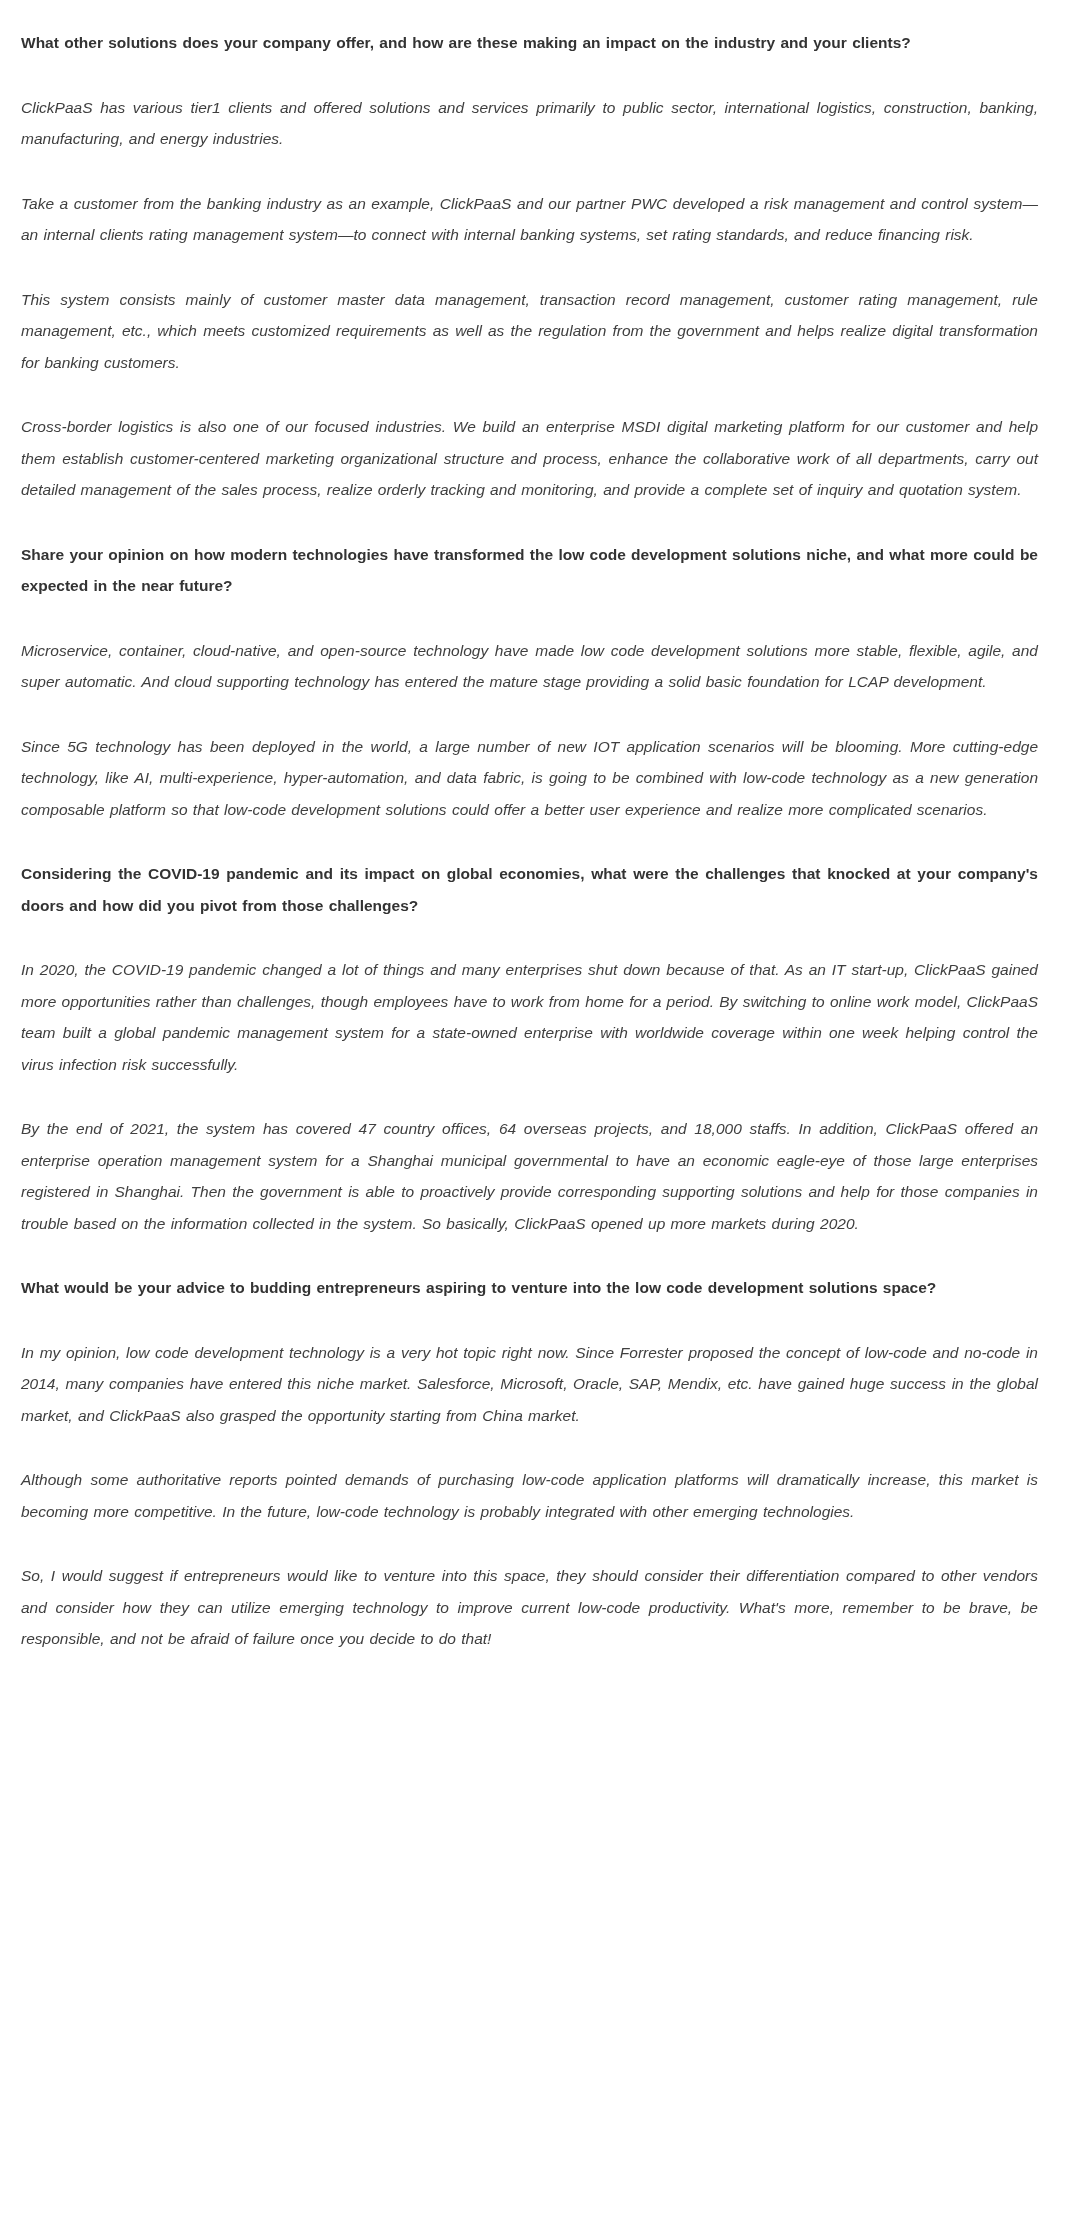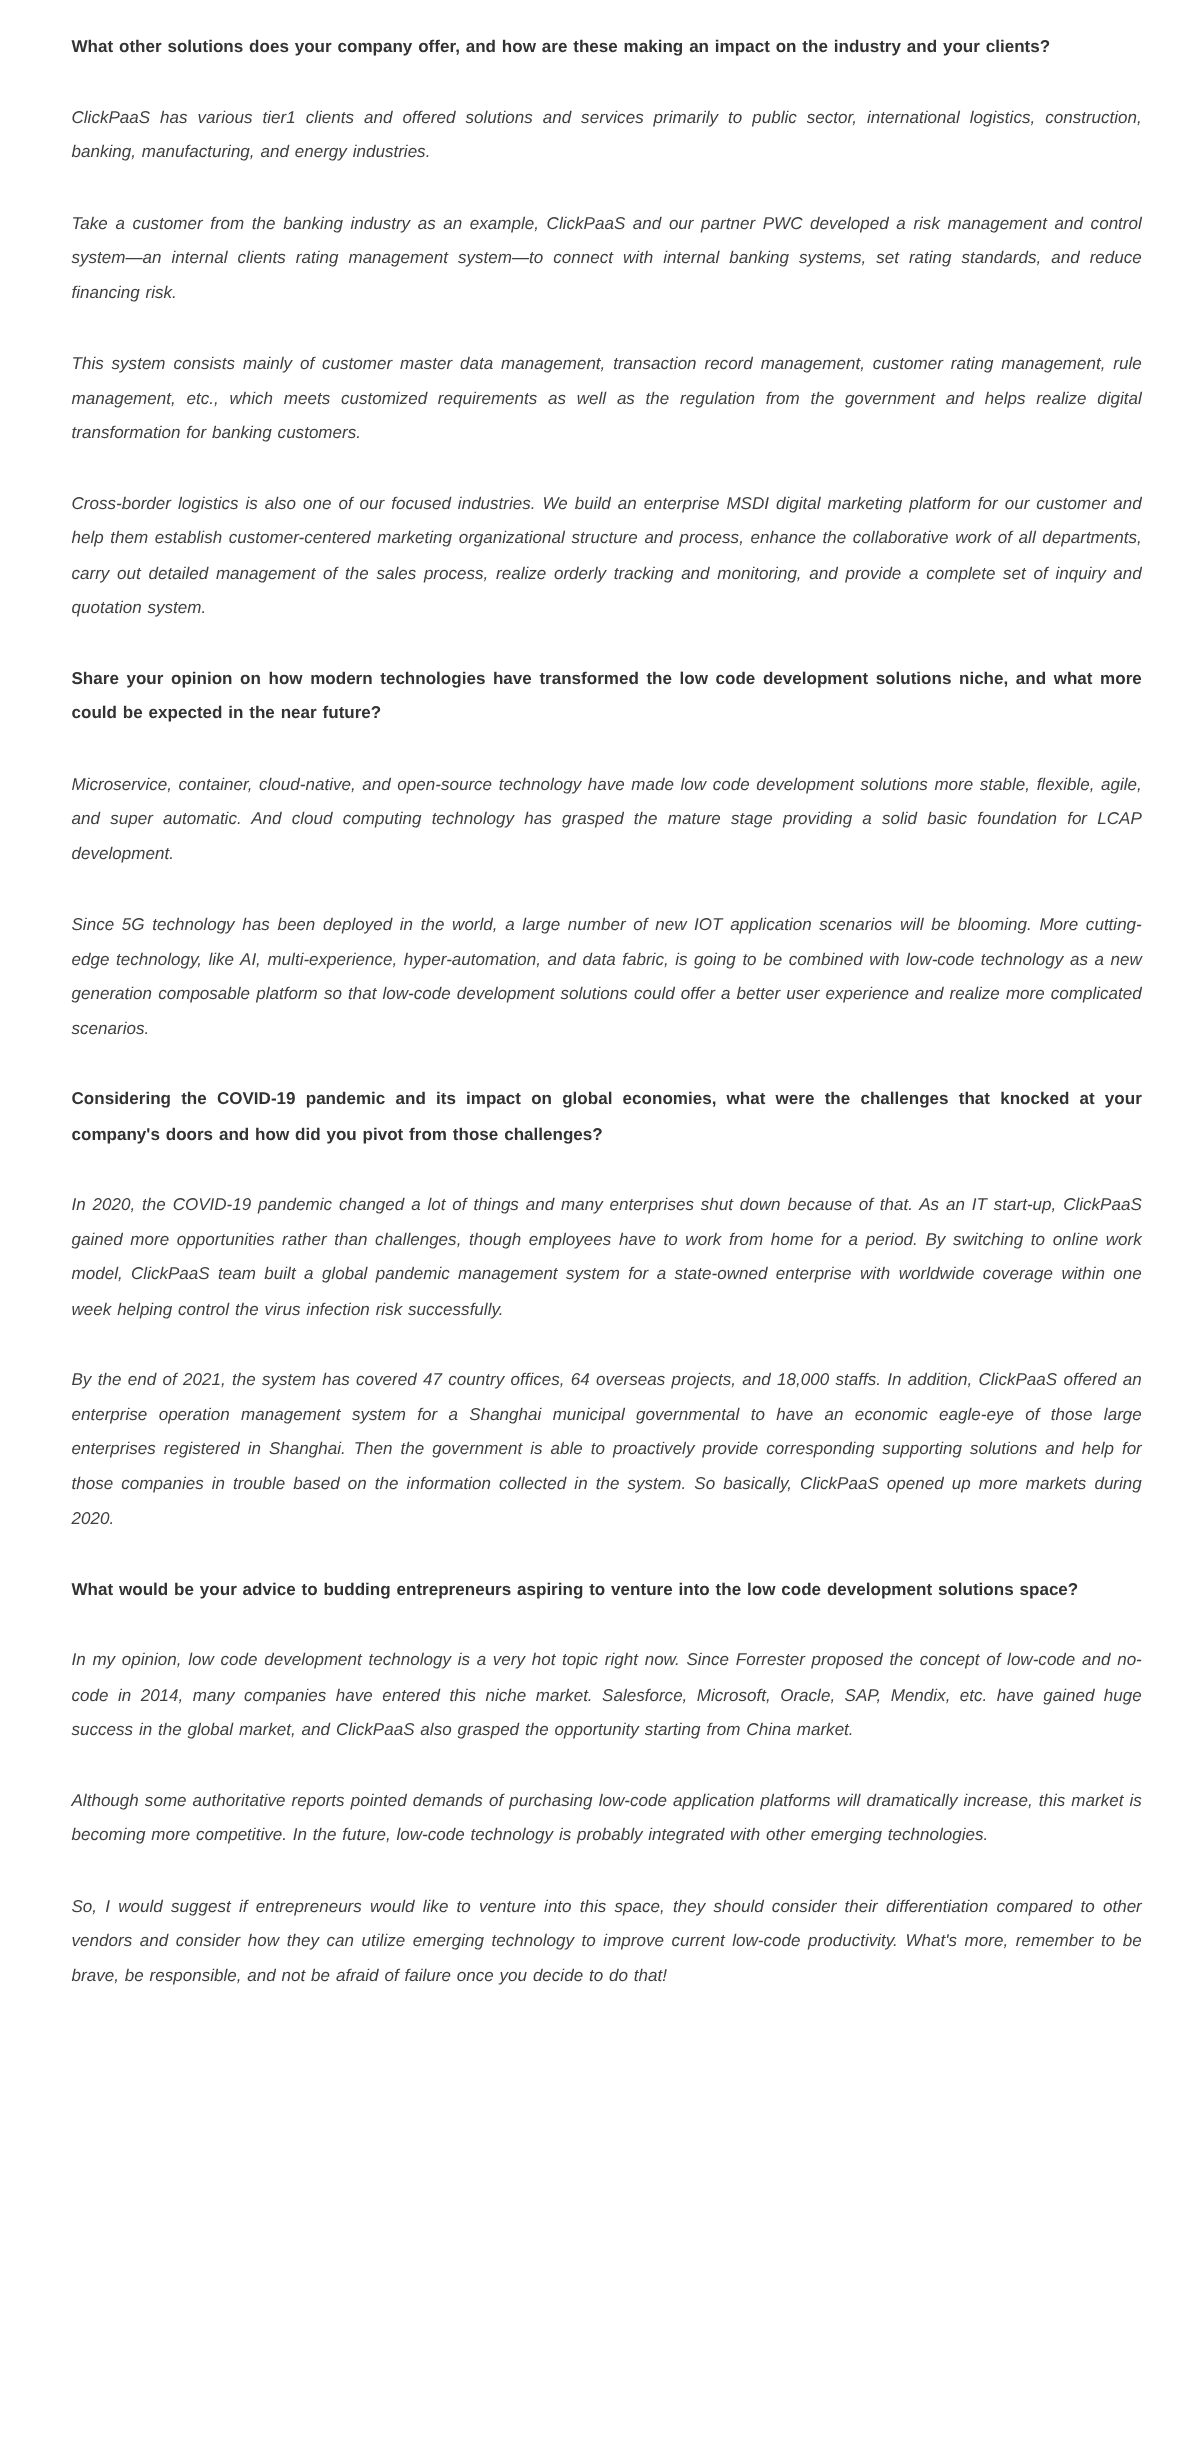--- a/index.html
+++ b/index.html
@@ -12,21 +12,21 @@
     margin: 0;
     padding: 0;
     background: var(--page-bg);
   }
   body {
     width: 1080px;
     min-height: 2219px;
     font-family: "Liberation Sans", "DejaVu Sans", sans-serif;
   }
   .article {
-    padding: 27px 42px 20px 65px;
+    padding: 27px 42px 20px 21px;
   }
   .block {
     font-size: 15.5px;
     line-height: 31.5px;
     text-align: justify;
     margin: 0 0 33px 0;
     word-spacing: 1px;
   }
   .block:last-child { margin-bottom: 0; margin-top: 24px; }
   h2.question {
@@ -43,21 +43,21 @@
 <body>
 
 <main class="article">
   <div>
       <h2 class="block question">What other solutions does your company offer, and how are these making an impact on the industry and your clients?</h2>
       <p class="block answer">ClickPaaS has various tier1 clients and offered solutions and services primarily to public sector, international logistics, construction, banking, manufacturing, and energy industries.</p>
       <p class="block answer">Take a customer from the banking industry as an example, ClickPaaS and our partner PWC developed a risk management and control system—an internal clients rating management system—to connect with internal banking systems, set rating standards, and reduce financing risk.</p>
       <p class="block answer">This system consists mainly of customer master data management, transaction record management, customer rating management, rule management, etc., which meets customized requirements as well as the regulation from the government and helps realize digital transformation for banking customers.</p>
       <p class="block answer">Cross-border logistics is also one of our focused industries. We build an enterprise MSDI digital marketing platform for our customer and help them establish customer-centered marketing organizational structure and process, enhance the collaborative work of all departments, carry out detailed management of the sales process, realize orderly tracking and monitoring, and provide a complete set of inquiry and quotation system.</p>
       <h2 class="block question">Share your opinion on how modern technologies have transformed the low code development solutions niche, and what more could be expected in the near future?</h2>
-      <p class="block answer">Microservice, container, cloud-native, and open-source technology have made low code development solutions more stable, flexible, agile, and super automatic. And cloud computing technology has grasped the mature stage providing a solid basic foundation for LCAP development.</p>
+      <p class="block answer">Microservice, container, cloud-native, and open-source technology have made low code development solutions more stable, flexible, agile, and super automatic. And cloud supporting technology has entered the mature stage providing a solid basic foundation for LCAP development.</p>
       <p class="block answer">Since 5G technology has been deployed in the world, a large number of new IOT application scenarios will be blooming. More cutting-edge technology, like AI, multi-experience, hyper-automation, and data fabric, is going to be combined with low-code technology as a new generation composable platform so that low-code development solutions could offer a better user experience and realize more complicated scenarios.</p>
       <h2 class="block question">Considering the COVID-19 pandemic and its impact on global economies, what were the challenges that knocked at your company's doors and how did you pivot from those challenges?</h2>
       <p class="block answer">In 2020, the COVID-19 pandemic changed a lot of things and many enterprises shut down because of that. As an IT start-up, ClickPaaS gained more opportunities rather than challenges, though employees have to work from home for a period. By switching to online work model, ClickPaaS team built a global pandemic management system for a state-owned enterprise with worldwide coverage within one week helping control the virus infection risk successfully.</p>
       <p class="block answer">By the end of 2021, the system has covered 47 country offices, 64 overseas projects, and 18,000 staffs. In addition, ClickPaaS offered an enterprise operation management system for a Shanghai municipal governmental to have an economic eagle-eye of those large enterprises registered in Shanghai. Then the government is able to proactively provide corresponding supporting solutions and help for those companies in trouble based on the information collected in the system. So basically, ClickPaaS opened up more markets during 2020.</p>
       <h2 class="block question">What would be your advice to budding entrepreneurs aspiring to venture into the low code development solutions space?</h2>
       <p class="block answer">In my opinion, low code development technology is a very hot topic right now. Since Forrester proposed the concept of low-code and no-code in 2014, many companies have entered this niche market. Salesforce, Microsoft, Oracle, SAP, Mendix, etc. have gained huge success in the global market, and ClickPaaS also grasped the opportunity starting from China market.</p>
       <p class="block answer">Although some authoritative reports pointed demands of purchasing low-code application platforms will dramatically increase, this market is becoming more competitive. In the future, low-code technology is probably integrated with other emerging technologies.</p>
       <p class="block answer">So, I would suggest if entrepreneurs would like to venture into this space, they should consider their differentiation compared to other vendors and consider how they can utilize emerging technology to improve current low-code productivity. What's more, remember to be brave, be responsible, and not be afraid of failure once you decide to do that!</p>
     </div>
 </main>

